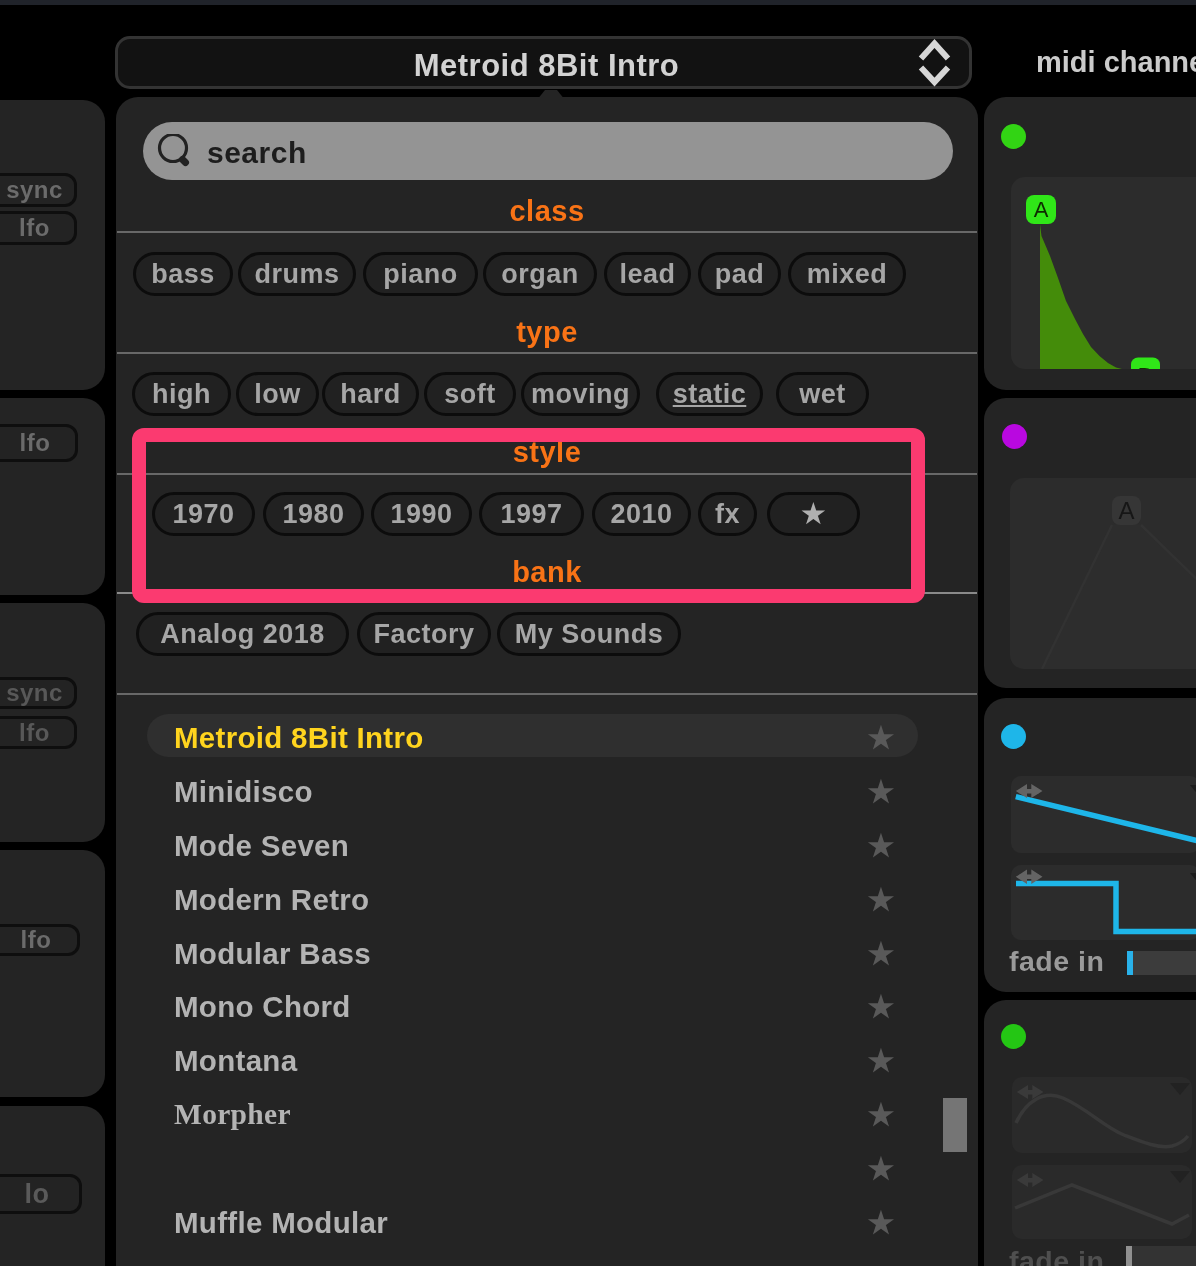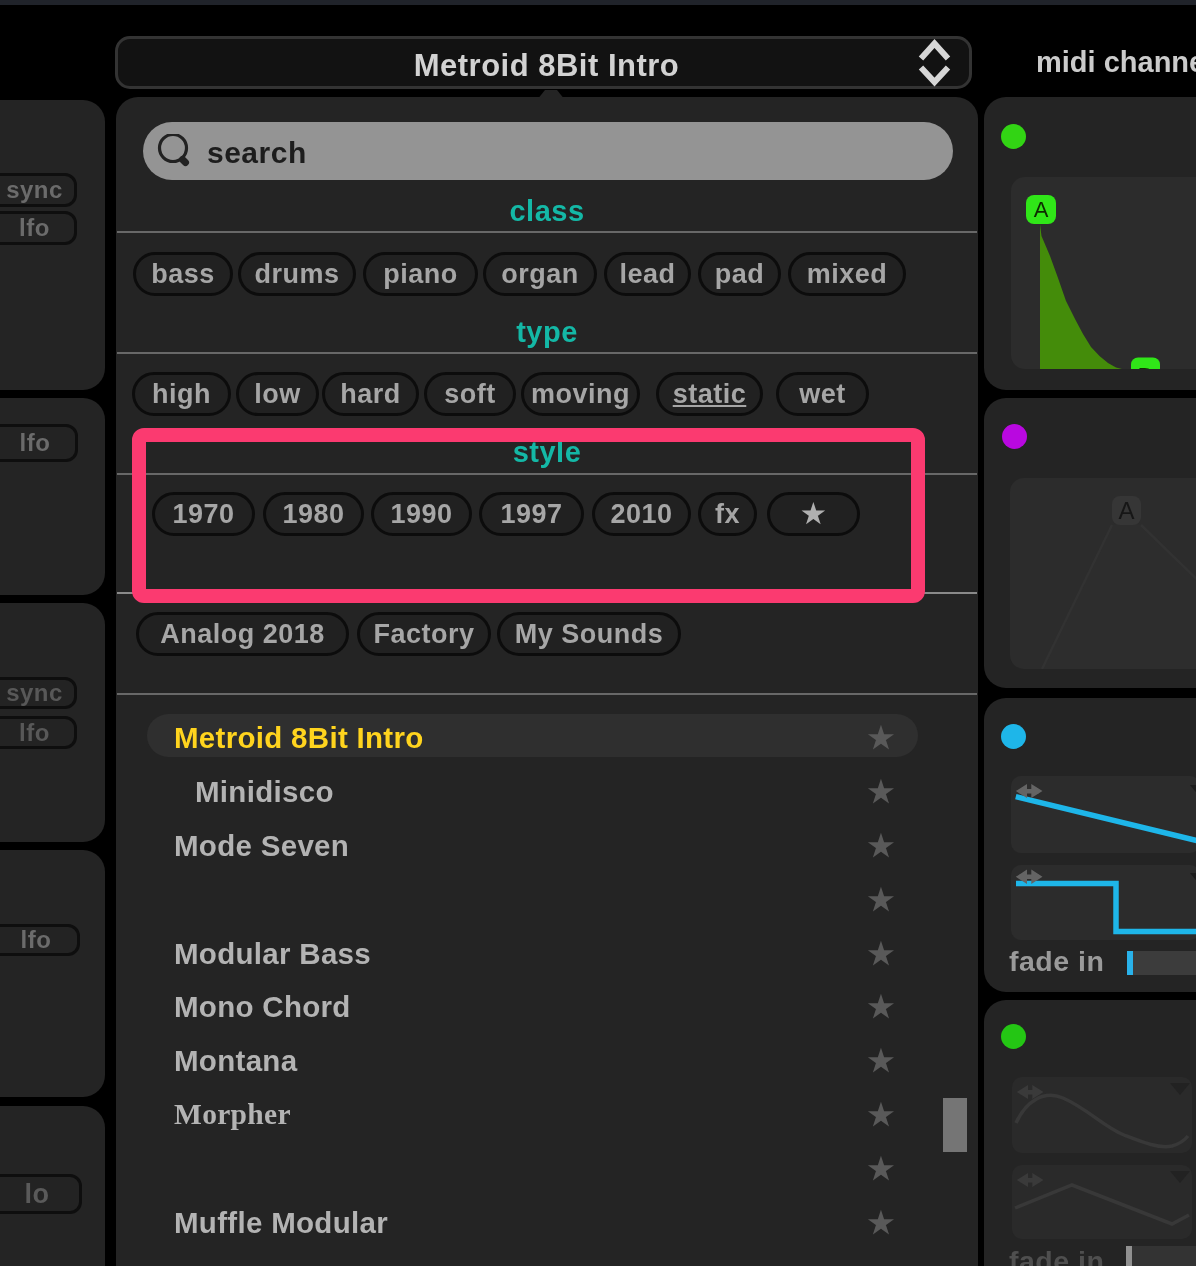--- a/index.html
+++ b/index.html
@@ -4,21 +4,21 @@
 <style>
 html,body{margin:0;padding:0;background:#000;}
 #stage{position:relative;width:1196px;height:1266px;overflow:hidden;background:#000;
   font-family:"Liberation Sans",sans-serif;font-weight:bold;}
 .abs{position:absolute;}
 .panel{position:absolute;background:#242424;border-radius:22px;}
 .btn{position:absolute;background:#232323;border:3px solid #0e0e0e;border-radius:12px;
   color:#6b6b6b;font-size:24px;text-align:center;text-indent:22px;letter-spacing:.5px;}
 .pill{position:absolute;height:38px;border:3px solid #0c0c0c;border-radius:22px;
   background:#212121;color:#a6a6a6;font-size:27px;line-height:38px;text-align:center;letter-spacing:.5px;}
-.lbl{position:absolute;width:100%;text-align:center;color:#14b8a6;font-size:29px;letter-spacing:.5px;}
+.lbl{position:absolute;width:100%;text-align:center;color:#f97316;font-size:29px;letter-spacing:.5px;}
 .hline{position:absolute;height:2px;background:#686868;left:1px;width:860px;}
 .row{position:absolute;left:58px;color:#b3b3b3;font-size:29.5px;letter-spacing:.3px;}
 .star{position:absolute;left:745px;width:40px;text-align:center;color:#595959;font-size:30px;}
 .disp{position:absolute;background:#2c2c2c;border-radius:14px;overflow:hidden;}
 </style>
 </head>
 <body>
 <div id="stage">
 
   <div class="abs" style="left:0;top:0;width:1196px;height:5px;background:#20232a;"></div>
@@ -80,31 +80,33 @@
     <div class="lbl" style="top:339px;">style</div>
     <div class="hline" style="top:375.5px;"></div>
     <div class="pill" style="left:36px;top:394.5px;width:97px;">1970</div>
     <div class="pill" style="left:147px;top:394.5px;width:95px;">1980</div>
     <div class="pill" style="left:255px;top:394.5px;width:95px;">1990</div>
     <div class="pill" style="left:363px;top:394.5px;width:99px;">1997</div>
     <div class="pill" style="left:476px;top:394.5px;width:93px;">2010</div>
     <div class="pill" style="left:582px;top:394.5px;width:53px;">fx</div>
     <div class="pill" style="left:651px;top:394.5px;width:87px;color:#b0b0b0;">★</div>
 
+    <div class="lbl" style="top:459px;">bank</div>
     <div class="abs" style="left:1px;top:495px;width:860px;height:2px;background:#8a8a8a;"></div>
     <div class="pill" style="left:20px;top:515px;width:207px;">Analog 2018</div>
     <div class="pill" style="left:241px;top:515px;width:128px;">Factory</div>
     <div class="pill" style="left:381px;top:515px;width:178px;">My Sounds</div>
 
     <div class="hline" style="top:596px;"></div>
 
     <div class="abs" style="left:31px;top:617px;width:771px;height:43px;border-radius:21.5px;background:#2f2f2f;"></div>
     <div class="row" style="top:624px;color:#ffd41e;">Metroid 8Bit Intro</div>
-    <div class="row" style="top:677.9px;margin-left:21px;">Minidisco</div>
+    <div class="row" style="top:677.9px;">Minidisco</div>
     <div class="row" style="top:731.8px;">Mode Seven</div>
+    <div class="row" style="top:785.7px;">Modern Retro</div>
     <div class="row" style="top:839.6px;">Modular Bass</div>
     <div class="row" style="top:893.4px;">Mono Chord</div>
     <div class="row" style="top:947.3px;">Montana</div>
     <div class="row" style="top:1001.2px;font-family:Liberation Serif, serif;">Morpher</div>
     <div class="row" style="top:1109px;">Muffle Modular</div>
     <div class="star" style="top:623px;">★</div>
     <div class="star" style="top:676.9px;">★</div>
     <div class="star" style="top:730.8px;">★</div>
     <div class="star" style="top:784.7px;">★</div>
     <div class="star" style="top:838.6px;">★</div>

